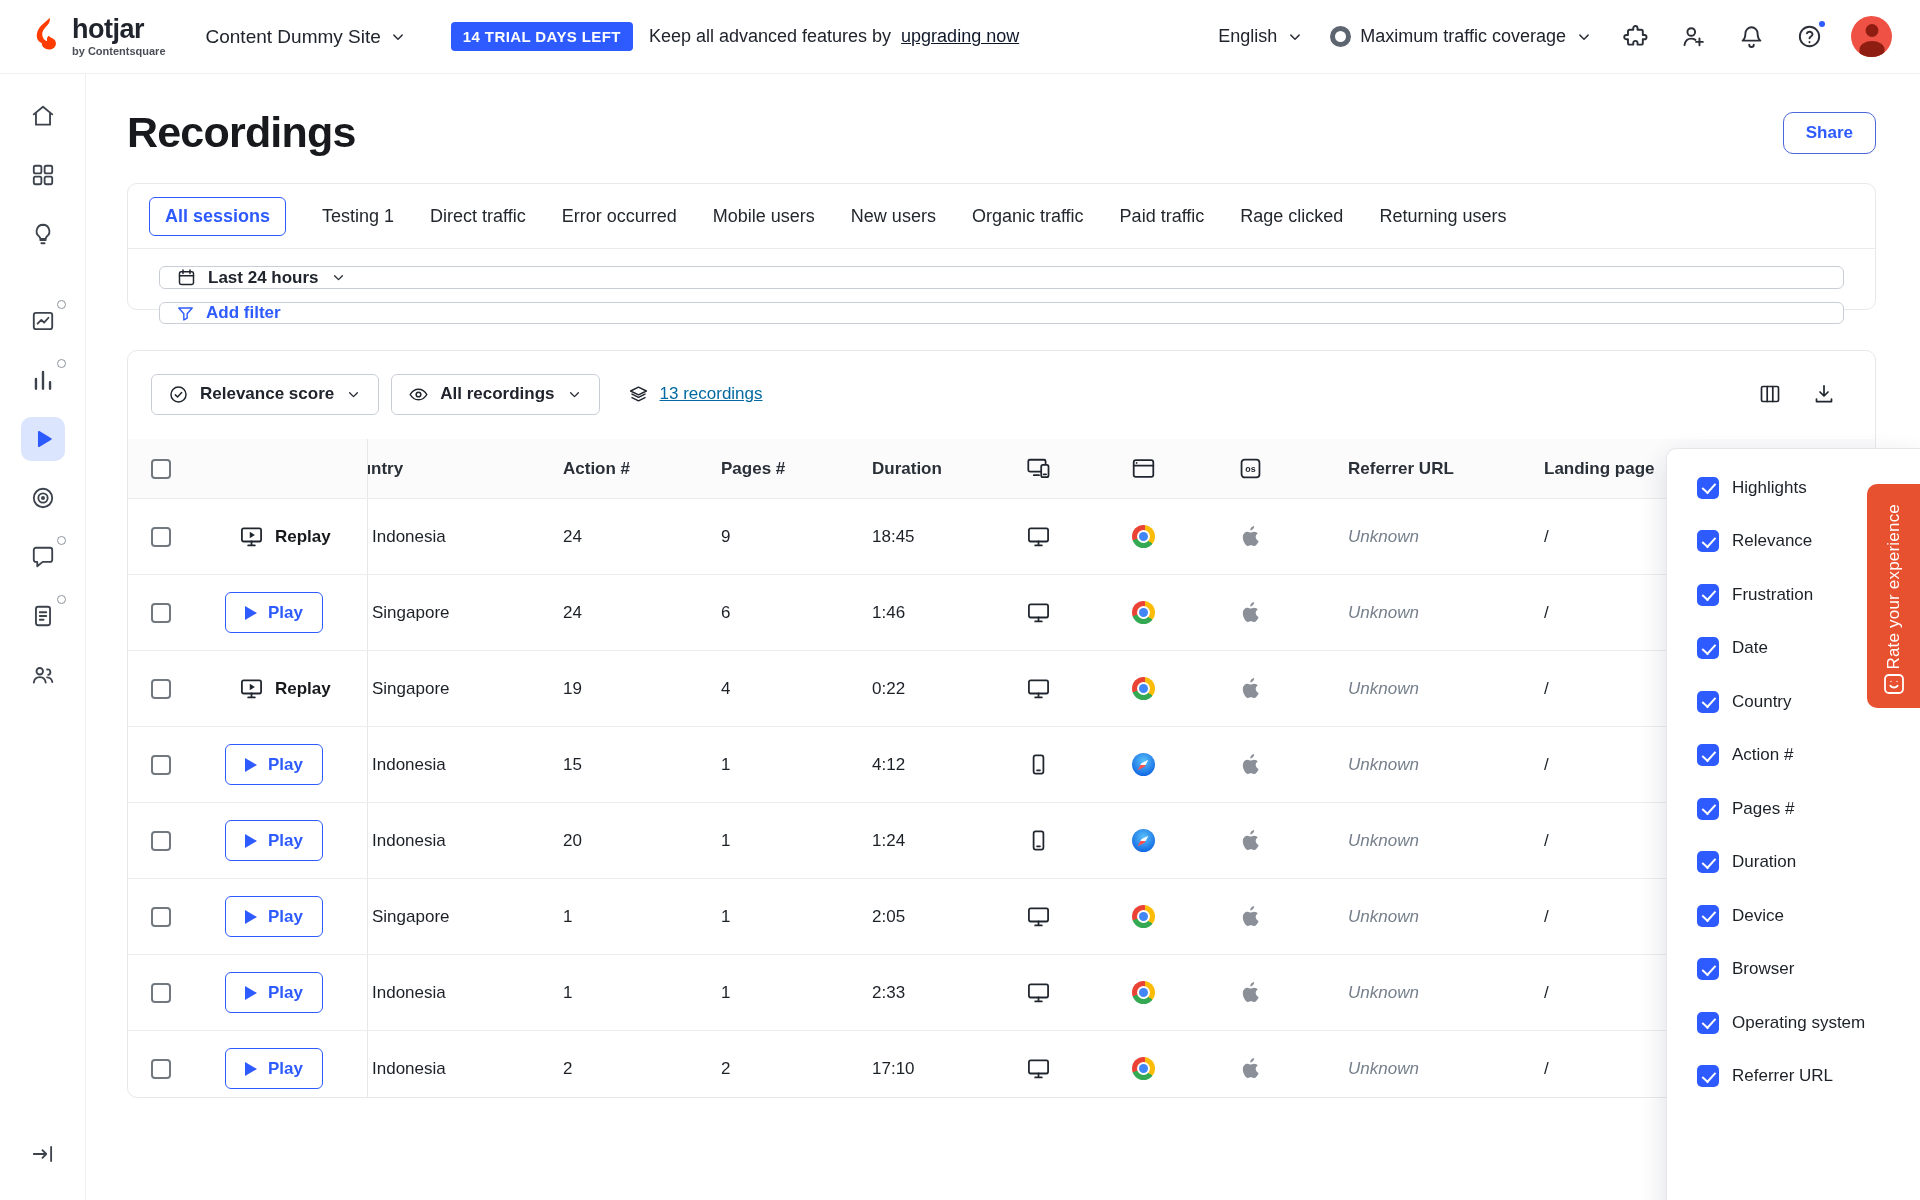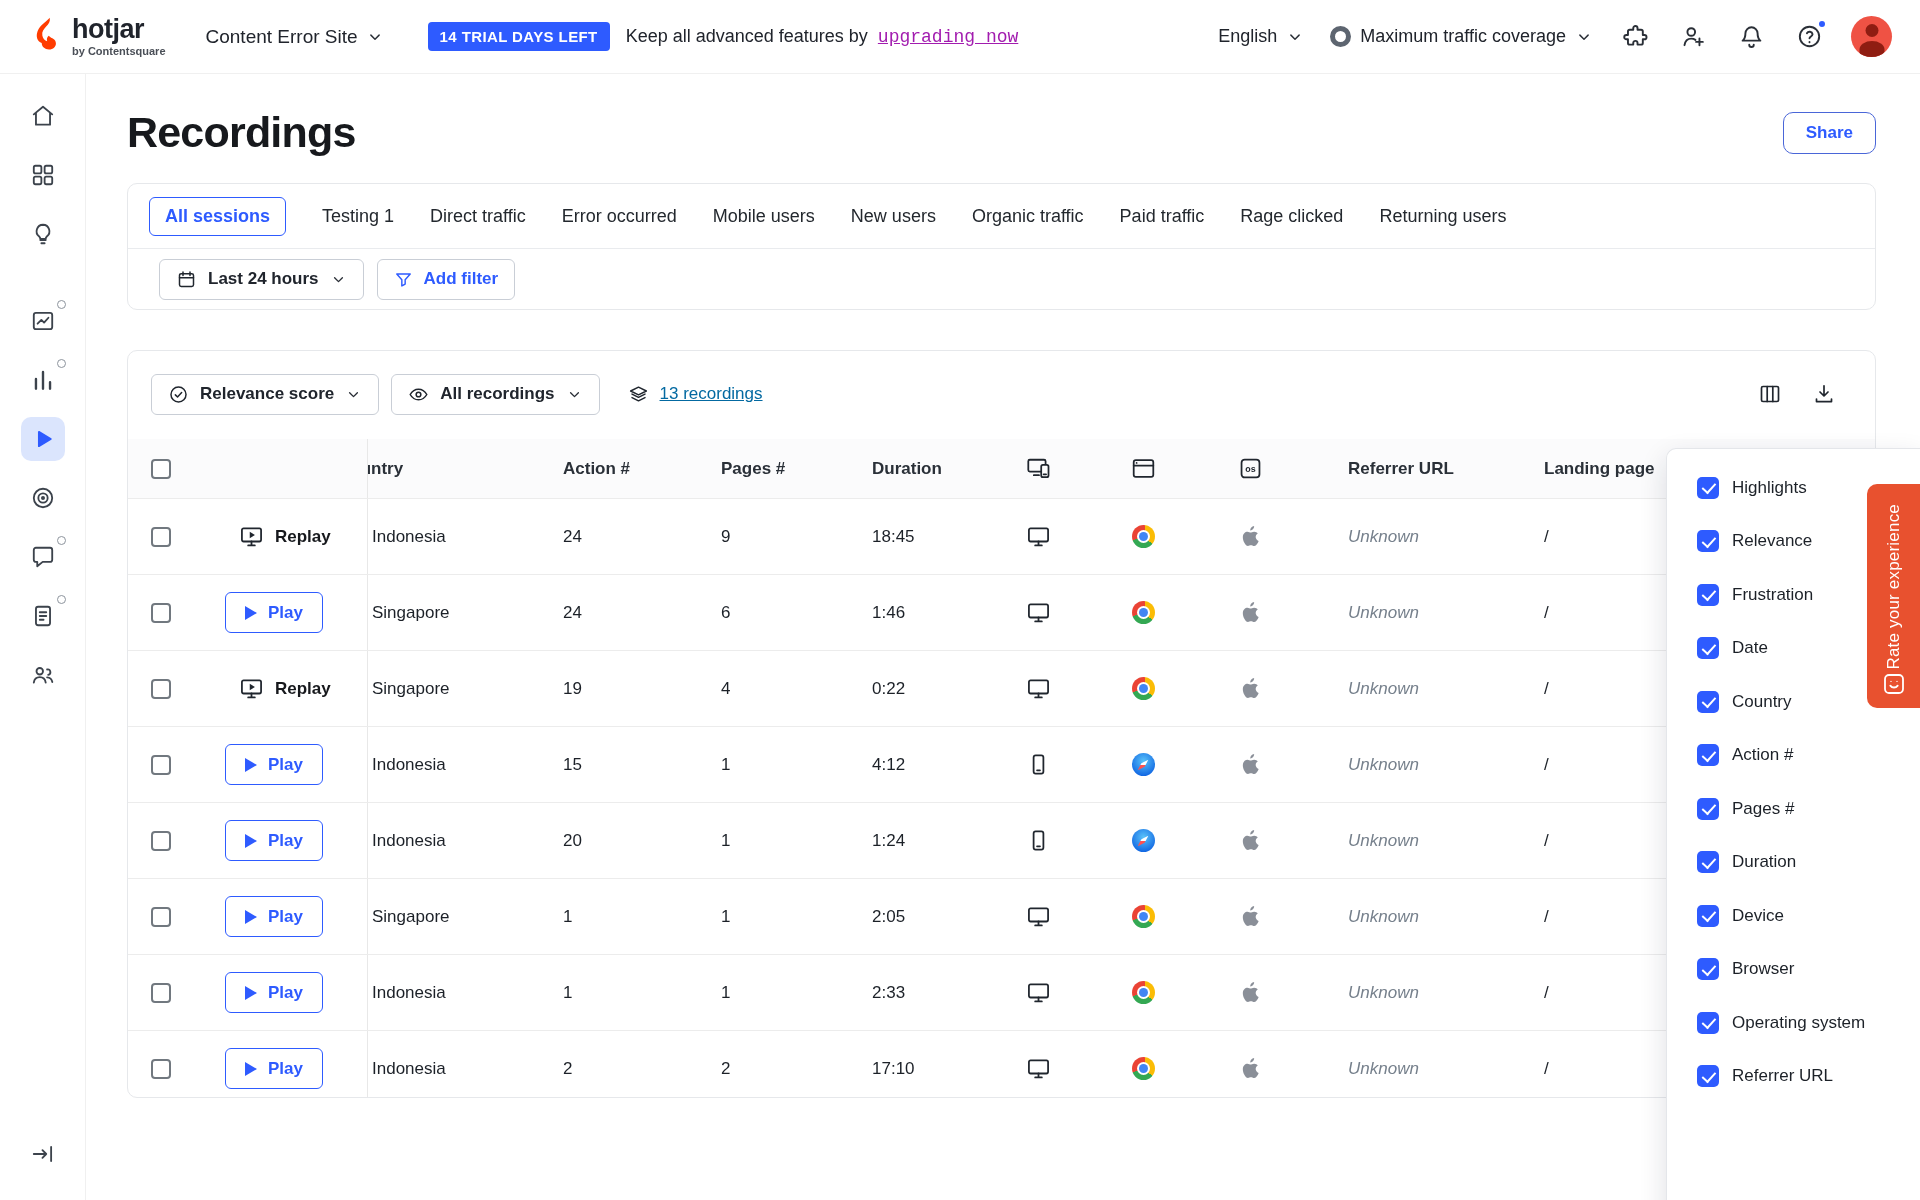--- a/index.html
+++ b/index.html
@@ -12,21 +12,21 @@
   .topbar { position:fixed; top:0; left:0; right:0; height:74px; background:#fff;
     border-bottom:1px solid #f0f0f0; display:flex; align-items:center; padding:0 28px 0 34px; z-index:60; }
   .logo { display:flex; align-items:center; gap:8px; }
   .logo-text { display:flex; flex-direction:column; line-height:1; }
   .logo-name { font-weight:bold; font-size:27px; color:#20242c; letter-spacing:-.5px; }
   .logo-sub { font-size:11px; color:#4a4f57; font-weight:bold; margin-top:3px; }
   .site-sel { display:flex; align-items:center; gap:8px; margin-left:40px; font-size:19px; color:#20242c; cursor:pointer; }
   .trial-badge { margin-left:44px; background:#2e5bff; color:#fff; font-weight:bold; font-size:15px;
     letter-spacing:.4px; padding:6px 12px; border-radius:4px; white-space:nowrap; }
   .upsell { margin-left:16px; font-size:18px; color:#20242c; white-space:nowrap; }
-  .upsell a { color:#a21caf; text-decoration:underline; margin-left:5px; cursor:pointer;font-family:Liberation Mono, monospace; }
+  .upsell a { color:#0f172a; text-decoration:underline; margin-left:5px; cursor:pointer; }
   .topbar-right { margin-left:auto; display:flex; align-items:center; gap:26px; }
   .lang, .coverage { display:flex; align-items:center; gap:9px; font-size:18px; color:#20242c; cursor:pointer; }
   .ring { width:21px; height:21px; border-radius:50%; border:5px solid #5d6570; display:inline-block; }
   .tb-iconbtn { background:none; border:none; width:32px; height:32px; display:flex; align-items:center;
     justify-content:center; position:relative; }
   .tb-iconbtn svg, .site-sel svg, .lang svg, .coverage svg { display:block; }
   .ticon { fill:none; stroke:#2a2f37; stroke-width:1.7; stroke-linecap:round; stroke-linejoin:round; }
   .chevico { fill:none; stroke:#2a2f37; stroke-width:1.9; stroke-linecap:round; stroke-linejoin:round; }
   .notif-dot { position:absolute; top:-2px; right:-2px; width:10px; height:10px; border-radius:50%;
     background:#2e5bff; border:2px solid #fff; }
@@ -54,21 +54,21 @@
   .page-head { display:flex; justify-content:space-between; align-items:center; }
   .page-title { font-size:43px; font-weight:bold; color:#17191d; letter-spacing:-.8px; }
   .share-btn { height:42px; padding:0 22px; background:#fff; border:1px solid #4a66d8; border-radius:10px;
     color:#2e5bff; font-weight:bold; font-size:17px; }
 
   .card { background:#fff; border:1px solid #e6e8eb; border-radius:10px; }
   .tabs-card { margin-top:26px; }
   .tabs-row { display:flex; align-items:center; height:64px; padding:0 21px; gap:36px; }
   .tab { font-size:18px; color:#23282e; white-space:nowrap; cursor:pointer; }
   .tab.active { color:#2e5bff; font-weight:bold; border:1.5px solid #2e5bff; border-radius:6px; padding:8px 15px; }
-  .filters-row { display:flex; align-items:center; height:61px; border-top:1px solid #e9ebee; padding:4px 31px; gap:13px; }
+  .filters-row { display:flex; height:61px; border-top:1px solid #e9ebee; padding:17px 31px; gap:13px;flex-direction:column; }
   .pill-btn { display:inline-flex; align-items:center; gap:11px; height:41px; padding:0 16px;
     background:#fff; border:1px solid #c9ced6; border-radius:6px; font-size:17px; font-weight:bold; color:#20252d; }
   .pill-btn.blue { color:#2e5bff; }
   .pill-btn svg { display:block; }
 
   .table-card { margin-top:40px; height:748px; overflow:hidden; }
   .toolbar { display:flex; align-items:center; padding:22px 30px 24px 23px; }
   .count { display:flex; align-items:center; gap:11px; margin-left:28px; font-size:17px; color:#0369a1;text-decoration:underline; }
   .toolbar-right { margin-left:auto; display:flex; gap:12px; }
   .iconbtn { width:42px; height:42px; background:none; border:none; display:flex; align-items:center; justify-content:center; }
@@ -134,21 +134,21 @@
           <path d="M12.6.7C14 7 5.4 8.9 6.5 15.2c.4 2.4 2 4 4 4.8-.5-1.7-.2-3.3 1.2-4.6 2.7 2.6 6 2.5 6 6.4 0 2.6-2.2 5-5.7 5s-6-2.3-6-5.3C2.3 20.3 1 16 2.6 11.8 4.6 6.6 9.6 4.3 12.6.7z" fill="#ff3c00"></path>
         </svg>
     </span>
     <span class="logo-text">
       <span class="logo-name">hotjar</span>
       <span class="logo-sub">by Contentsquare</span>
     </span>
   </div>
 
   <div class="site-sel">
-    <span>Content Error Site</span>
+    <span>Content Dummy Site</span>
     <svg class="chevico" width="18" height="18" viewBox="0 0 24 24">
         <path d="M6.5 9.5 12 15l5.5-5.5"></path>
       </svg>
   </div>
 
   <span class="trial-badge">14 TRIAL DAYS LEFT</span>
   <span class="upsell">
     <span>Keep all advanced features by</span>
     <a>upgrading now</a>
   </span>

